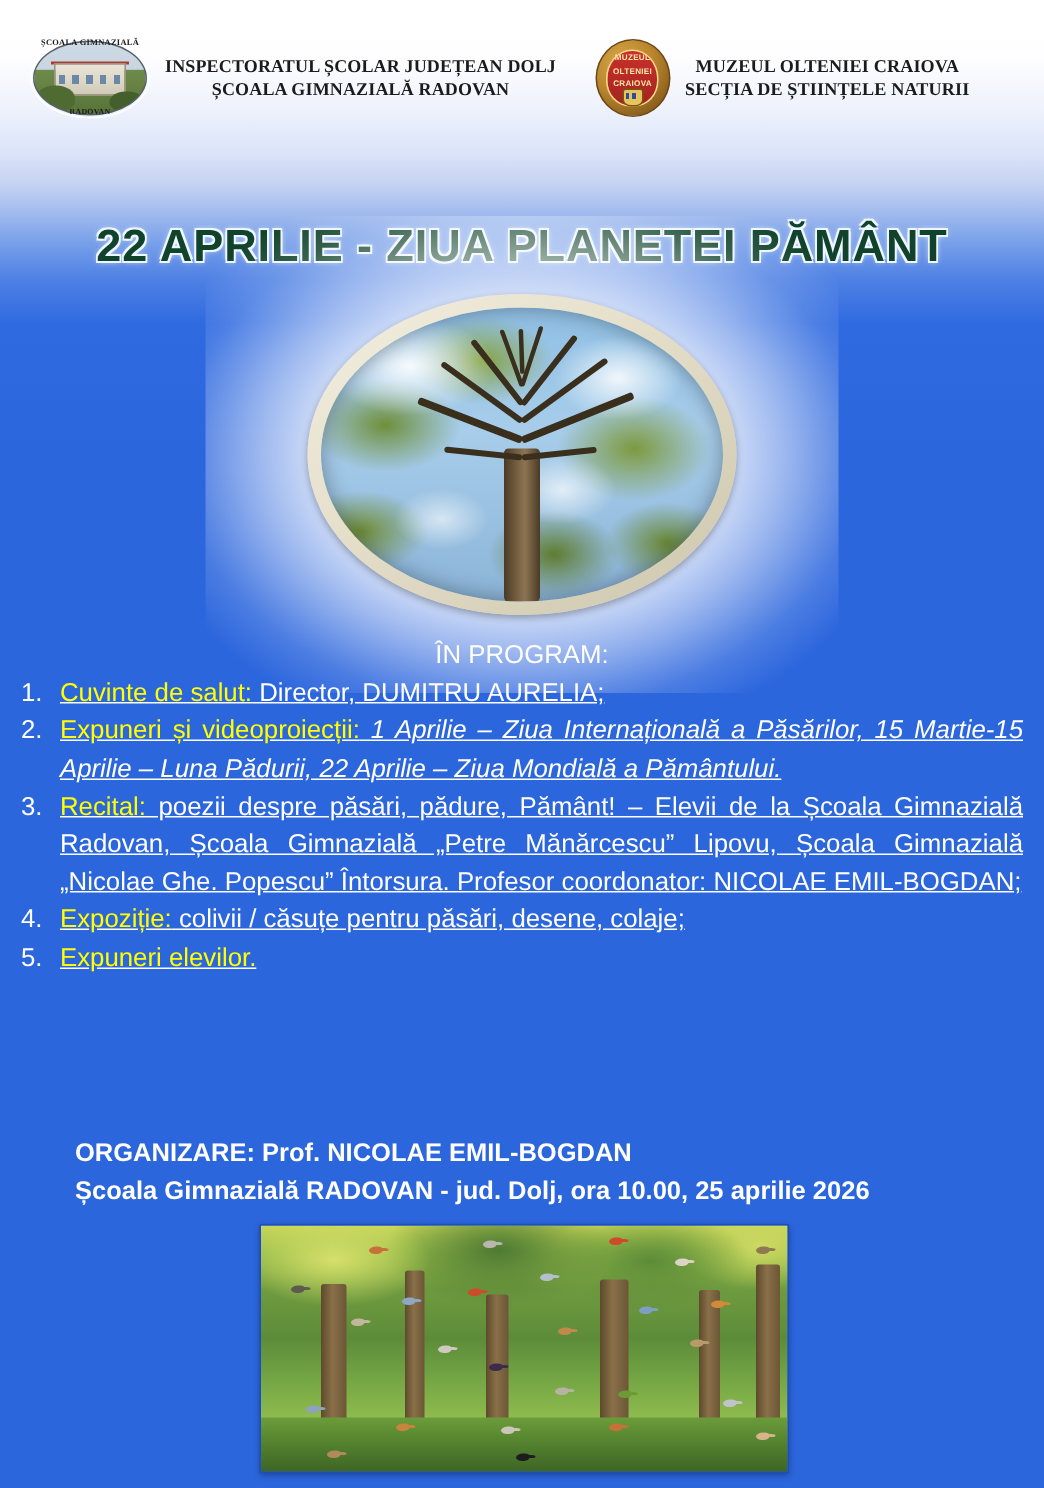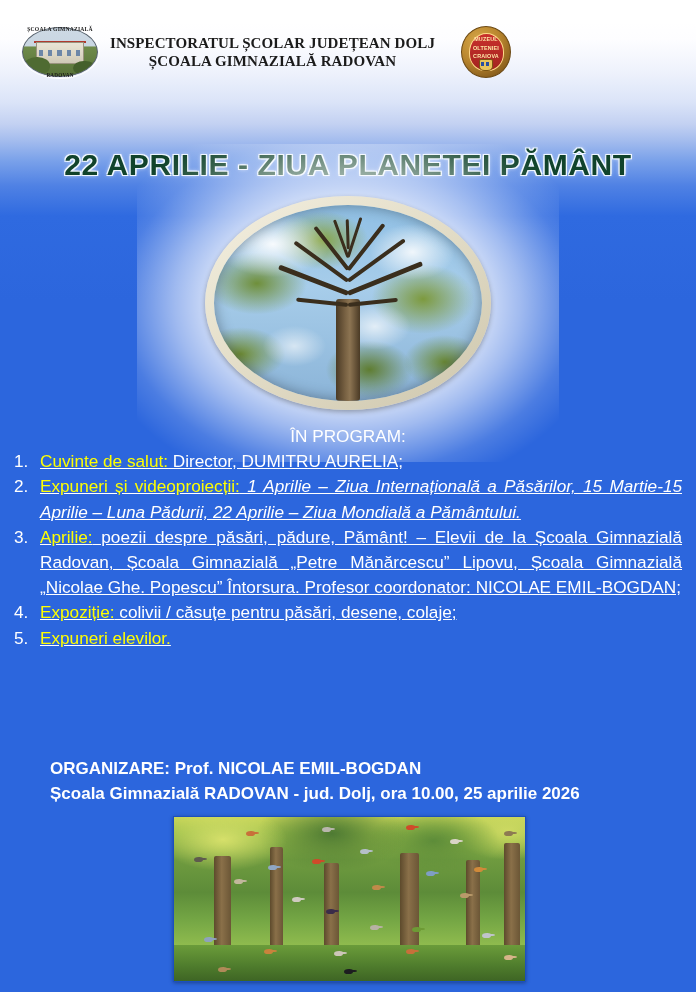--- a/index.html
+++ b/index.html
@@ -42,21 +42,21 @@
   .hdr-block.right { margin-left:26px; }
 
   .hdr-text {
     font-family:"Liberation Serif", serif;
     font-weight:bold;
     color:#1b1b1b;
     text-align:center;
     line-height:1.22;
     white-space:nowrap;
   }
-  .hdr-text.left  { font-size:15px; margin-left:12px; letter-spacing:.1px;}
+  .hdr-text.left  { font-size:12px; margin-left:12px; letter-spacing:.1px;}
   .hdr-text.right { font-size:12.1px; margin-left:10px; letter-spacing:.1px;}
   .hdr-text div:first-child { }
 
   
   .logo-school {
     position:relative;
     width:76px; height:50px; flex:0 0 auto;
   }
   .logo-school .oval {
     position:absolute; inset:0;
@@ -311,20 +311,24 @@
 
     <div class="hdr-block right">
       <div class="logo-museum">
         <div class="disc"></div>
         <div class="inner"></div>
         <div class="mlabel m1">MUZEUL</div>
         <div class="mlabel m2">OLTENIEI</div>
         <div class="mlabel m3">CRAIOVA</div>
         <div class="shield"></div>
       </div>
+      <div class="hdr-text right">
+        <div>MUZEUL OLTENIEI CRAIOVA</div>
+        <div>SECȚIA DE ȘTIINȚELE NATURII</div>
+      </div>
     </div>
 
   </div>
 
   <div class="title">22 APRILIE - ZIUA  PLANETEI  PĂMÂNT</div>
 
   <div class="tree-wrap">
     <div class="tree-glow"></div>
     <div class="tree-frame"></div>
     <div class="tree-photo">
@@ -352,21 +356,21 @@
       <span class="t"><span class="hl">Cuvinte de salut:</span><span>  Director, DUMITRU  AURELIA;</span></span>
     </div>
 
     <div class="pline">
       <span class="n">2.</span>
       <span class="t p-just"><span class="hl">Expuneri și videoproiecții:</span><span class="it"> 1 Aprilie – Ziua Internațională a Păsărilor, 15 Martie-15 Aprilie – Luna Pădurii, 22 Aprilie – Ziua Mondială a Pământului.</span></span>
     </div>
 
     <div class="pline">
       <span class="n">3.</span>
-      <span class="t p-just"><span class="hl">Aprilie:</span><span> poezii despre păsări, pădure, Pământ! – Elevii de la Școala Gimnazială Radovan, Școala Gimnazială „Petre Mănărcescu” Lipovu, Școala Gimnazială „Nicolae Ghe. Popescu” Întorsura. Profesor coordonator: NICOLAE EMIL-BOGDAN;</span></span>
+      <span class="t p-just"><span class="hl">Recital:</span><span> poezii despre păsări, pădure, Pământ! – Elevii de la Școala Gimnazială Radovan, Școala Gimnazială „Petre Mănărcescu” Lipovu, Școala Gimnazială „Nicolae Ghe. Popescu” Întorsura. Profesor coordonator: NICOLAE EMIL-BOGDAN;</span></span>
     </div>
 
     <div class="pline">
       <span class="n">4.</span>
       <span class="t"><span class="hl">Expoziție:</span><span> colivii / căsuțe pentru păsări, desene, colaje;</span></span>
     </div>
 
     <div class="pline">
       <span class="n">5.</span>
       <span class="t"><span class="hl">Expuneri elevilor.</span><span></span></span>

